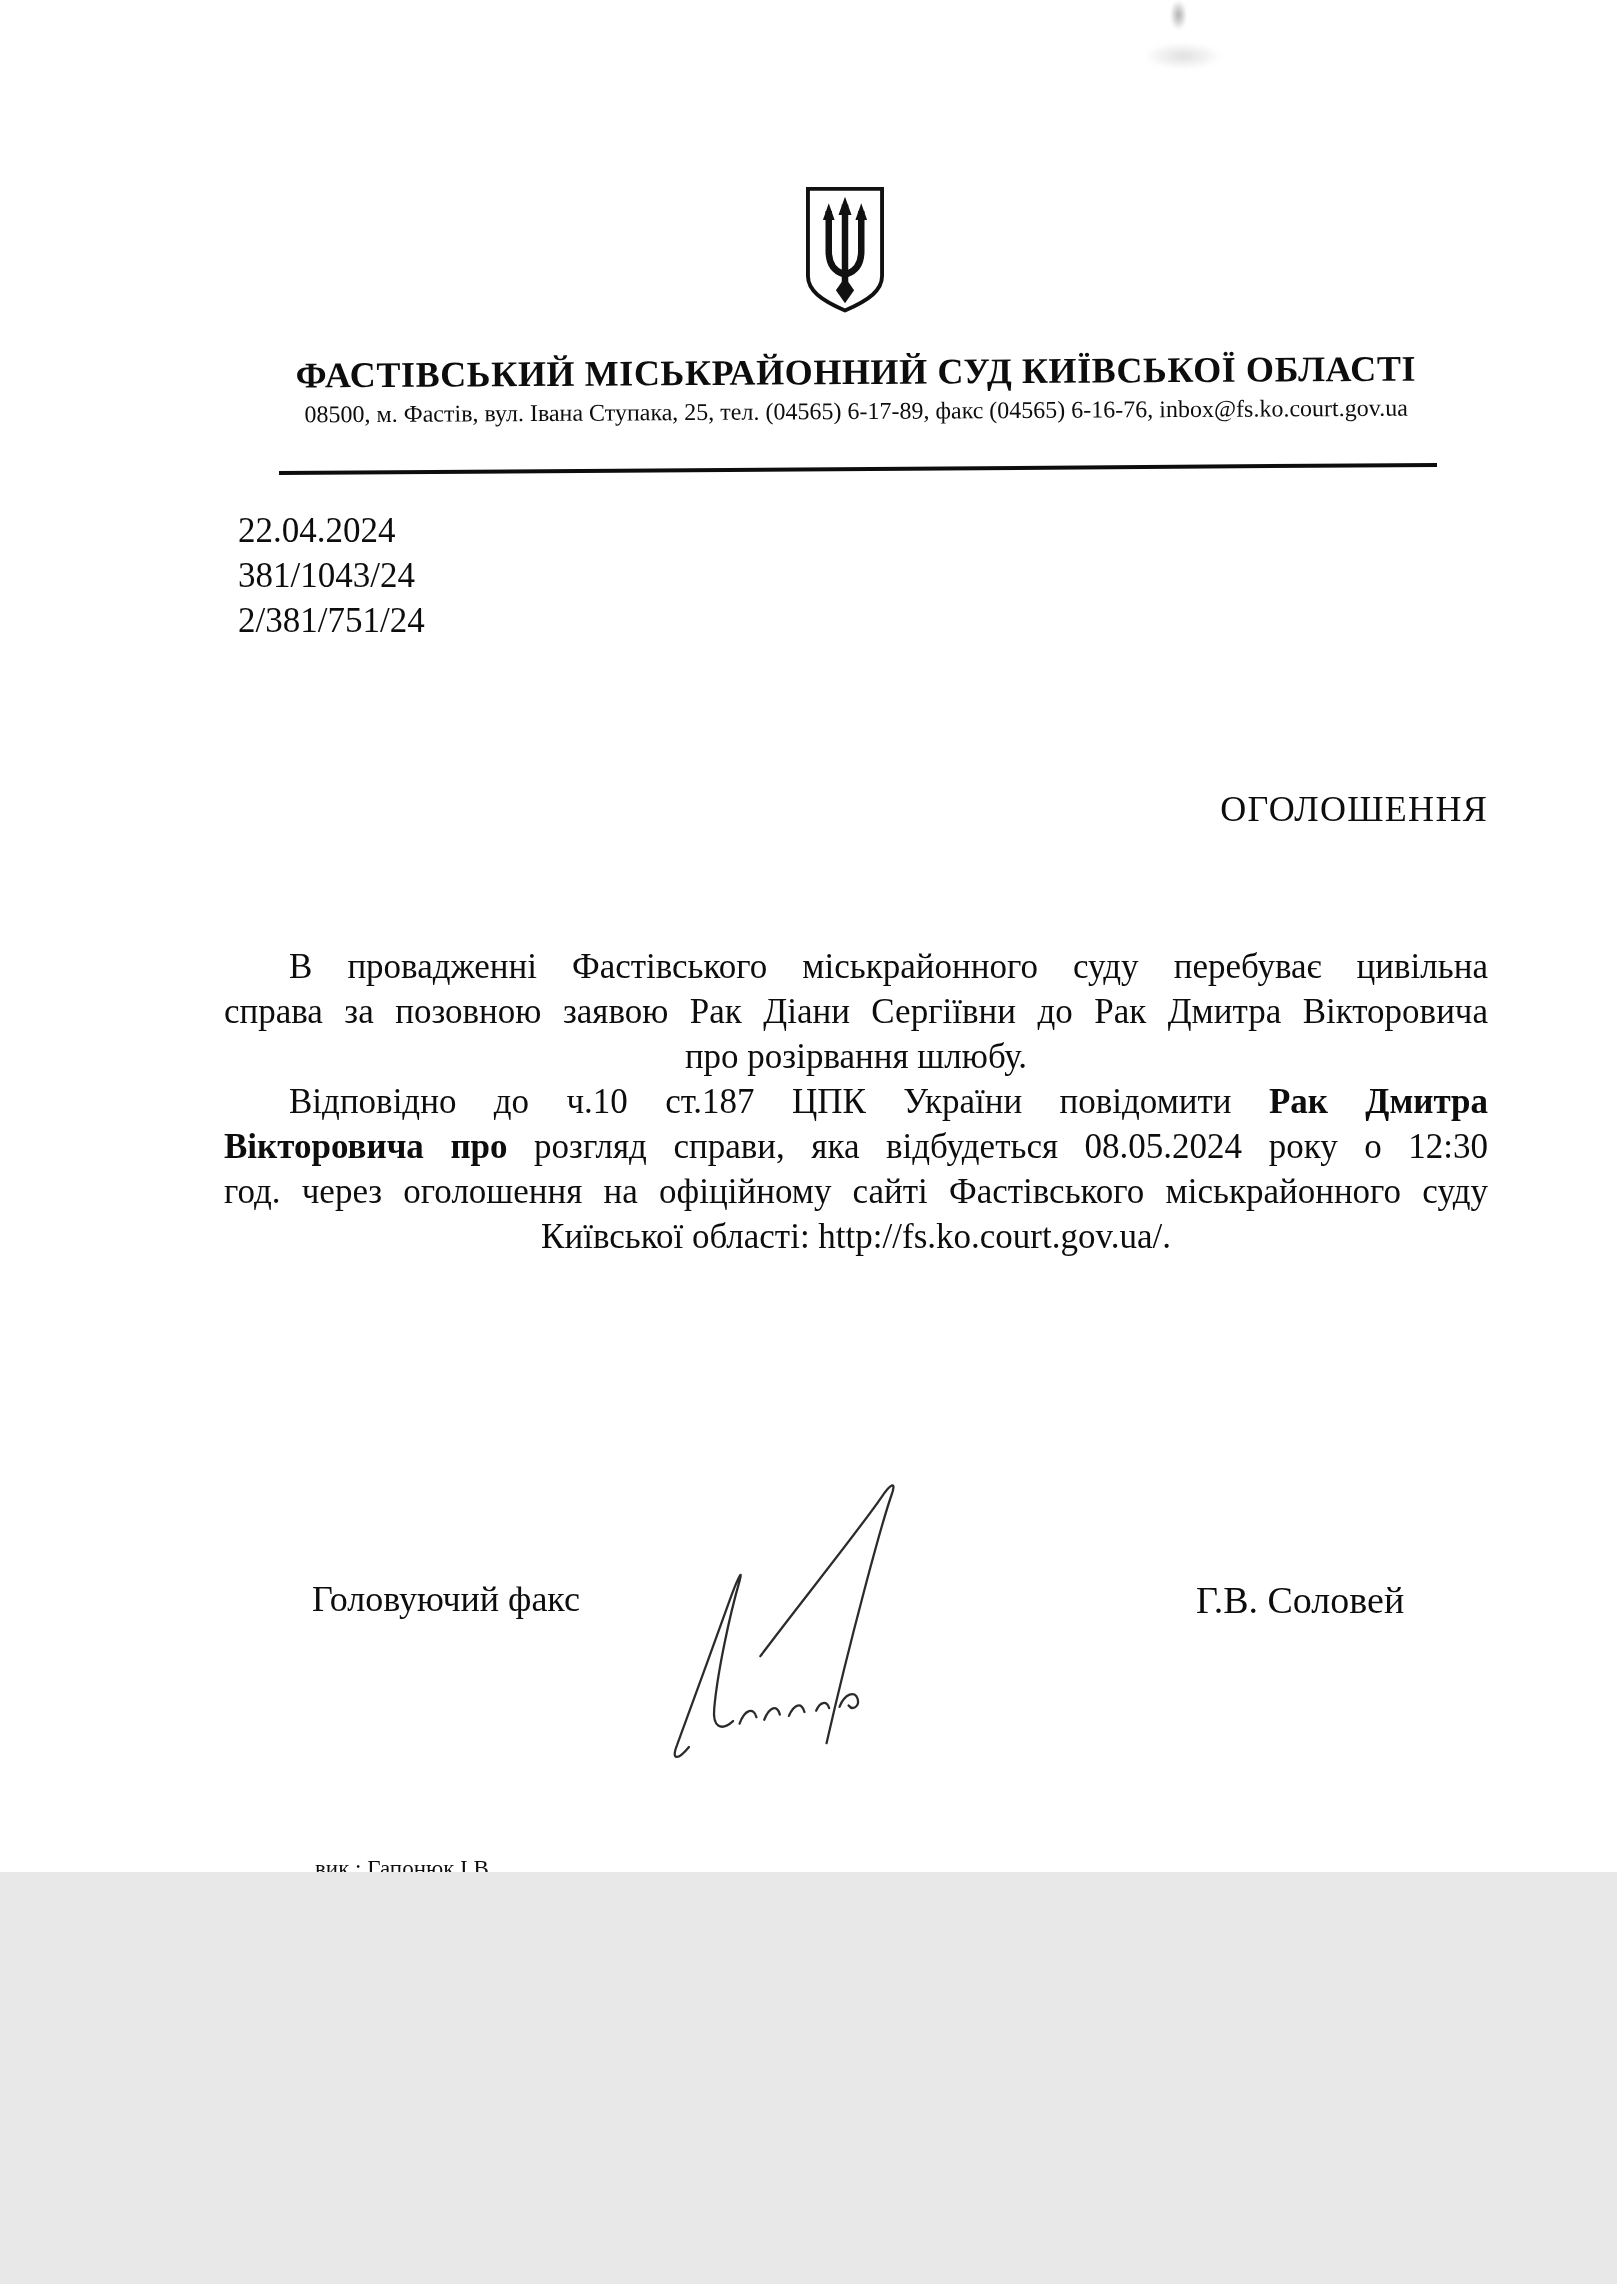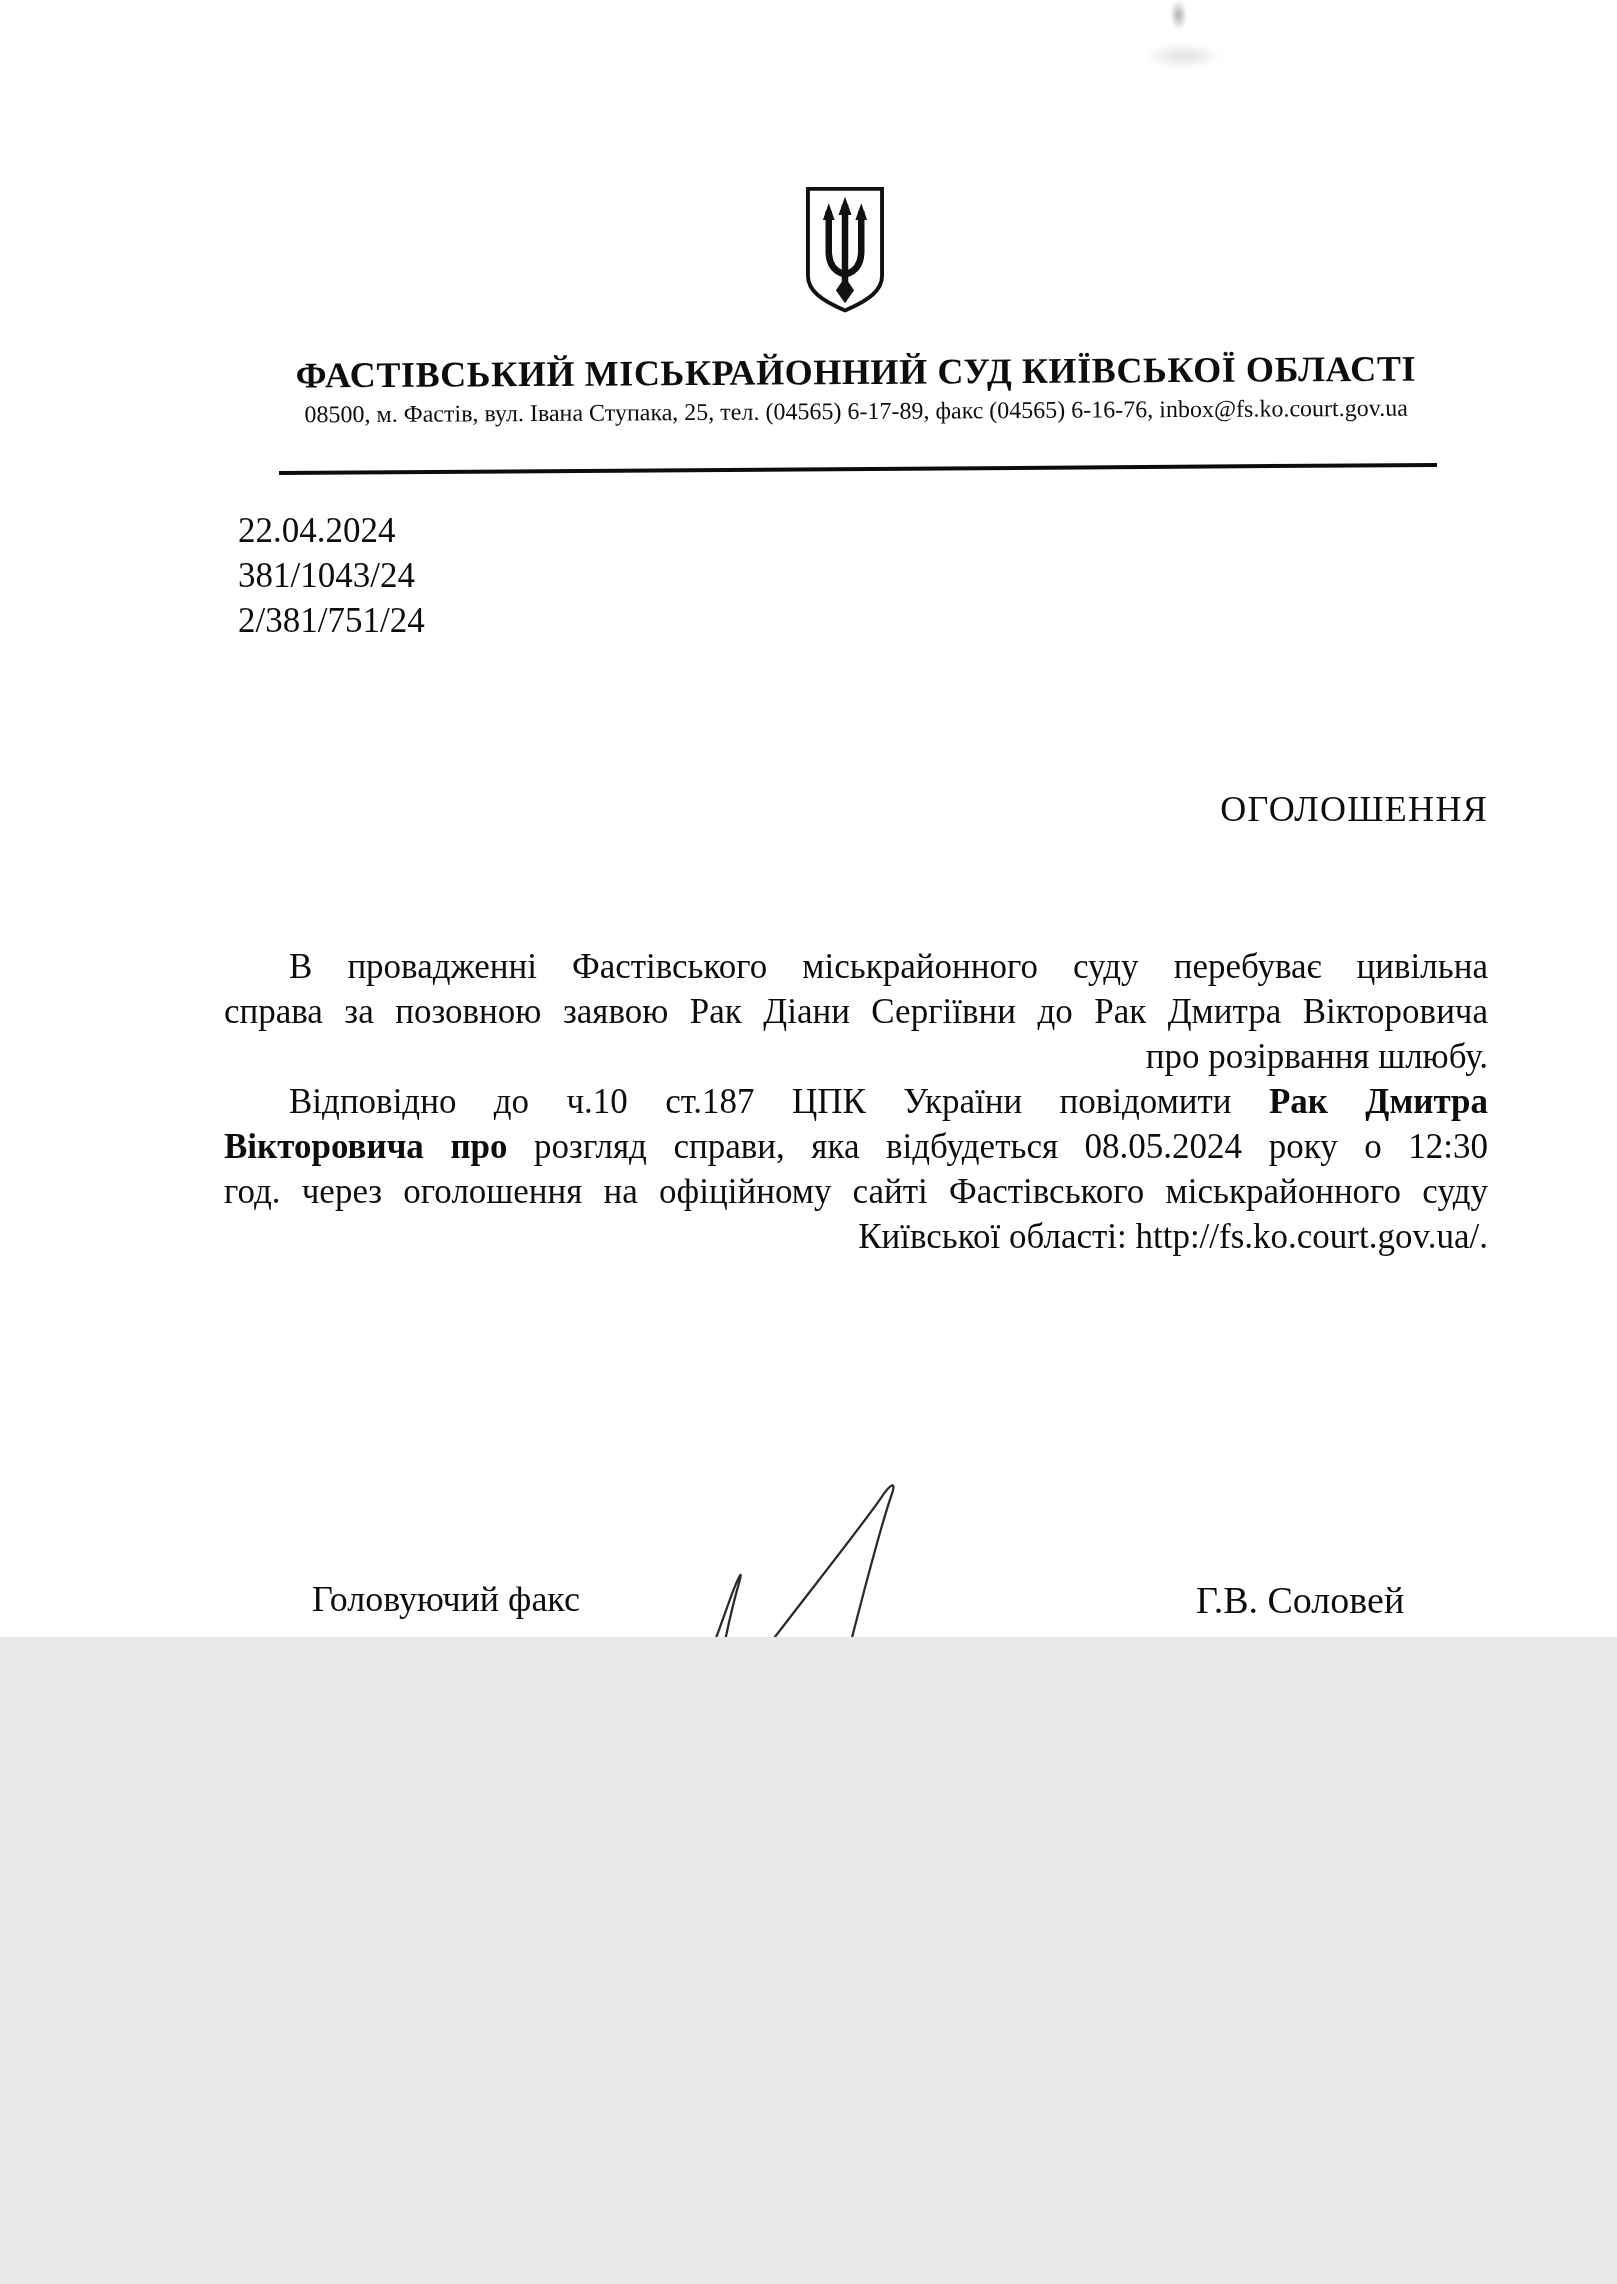--- a/index.html
+++ b/index.html
@@ -1,18 +1,18 @@
 <!DOCTYPE html>
 <html style="font-size:10.4px"><head>
 <meta charset="utf-8">
 <style>
   html,body{margin:0;padding:0;background:#e8e8e8;}
   .page{
     position:relative;
-    width:1617px;height:1637px;
+    width:1617px;height:1872px;
     background:#ffffff;
     font-family:"Liberation Serif","DejaVu Serif",serif;
     color:#0d0d0d;
     overflow:hidden;
   }
   
   .smudge1{position:absolute;left:1170px;top:0px;width:17px;height:30px;
     background:radial-gradient(closest-side,rgba(110,110,110,.55),rgba(110,110,110,0));
     filter:blur(1.3px);}
   .smudge2{position:absolute;left:1144px;top:43px;width:78px;height:26px;
@@ -29,21 +29,21 @@
     transform:rotate(-0.4deg);}
 
   .meta-block{position:absolute;left:238px;top:508px;font-size:35px;line-height:45px;}
   .recipient-block{position:absolute;left:755px;top:508px;font-size:35px;line-height:45px;}
 
   .doc-title{position:absolute;left:224px;top:788px;width:1264px;text-align:right;
     font-size:36px;letter-spacing:1.3px;}
 
   .body-block{position:absolute;left:224px;top:944px;width:1264px;
     font-size:35px;line-height:45px;}
-  .bline{white-space:normal;text-align:right;}
+  .bline{white-space:normal;text-align:center;}
   .bline.just{text-align:justify;text-align-last:justify;}
   .bline.indent{text-indent:65px;}
   .bline .b{font-weight:bold;}
 
   .sig-role{position:absolute;left:312px;top:1578px;font-size:36px;white-space:nowrap;}
   .sig-name{position:absolute;left:1196px;top:1578px;font-size:38px;white-space:nowrap;}
   .sig-mark{position:absolute;left:663px;top:1455px;width:305px;height:318px;}
 
   .executor{position:absolute;left:315px;top:1856px;font-size:23px;white-space:nowrap;}
 </style>

